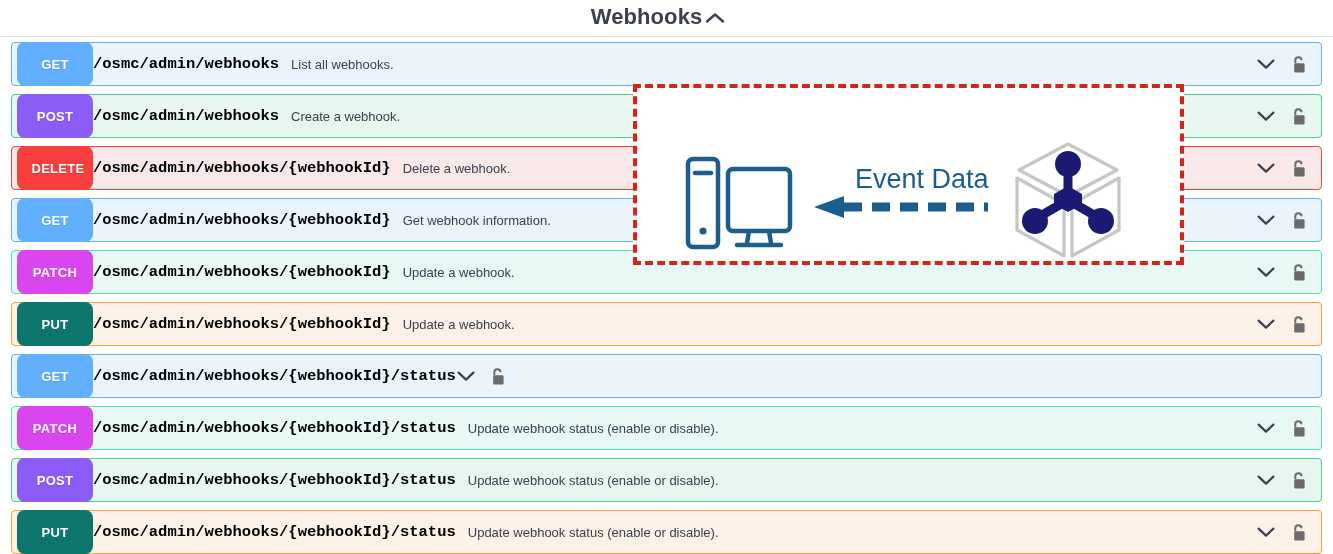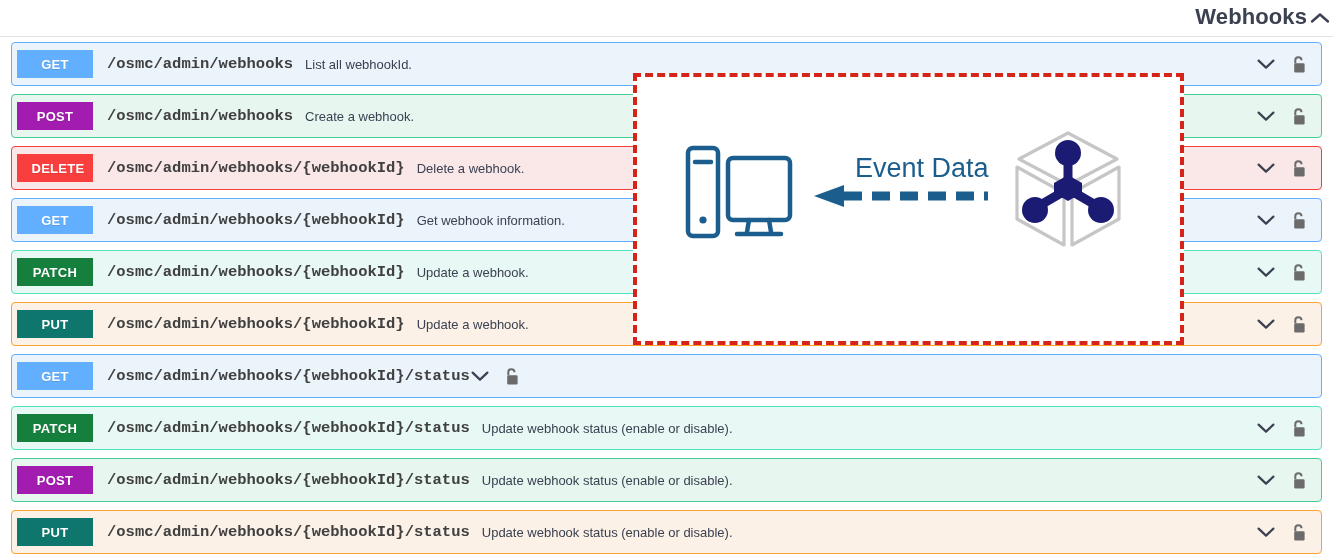--- a/index.html
+++ b/index.html
@@ -12,24 +12,24 @@
     background: #ffffff;
     font-family: "Liberation Sans", sans-serif;
     overflow: hidden;
     position: relative;
   }
 
   
   .section-header {
     position: relative;
     height: 36px;
-    padding: 0 0 0 14px;
-    display: flex;
-    align-items: center;
-    justify-content: flex-end;
+    padding: 0 28px 0 14px;
+    display: flex;
+    align-items: center;
+    justify-content: center;
     border-bottom: 1px solid #dfe2e6;
     background: #ffffff;
   }
   .section-title {
     font-size: 22px;
     font-weight: bold;
     color: #3b4151;
     letter-spacing: 0.1px;
     line-height: 1;
     padding-bottom: 2px;
@@ -55,38 +55,38 @@
     margin-bottom: 8px;
     border-radius: 4px;
     border: 1px solid transparent;
     box-sizing: border-box;
     padding: 0 8px 0 5px;
     cursor: pointer;
   }
   .op-badge {
     flex: 0 0 auto;
     width: 76px;
-    height: 28px;
-    border-radius: 0;
+    height: 44px;
+    border-radius: 8px;
     display: flex;
     align-items: center;
     justify-content: center;
     font-size: 13px;
     font-weight: bold;
     color: #ffffff;
     letter-spacing: 0.3px;
     text-shadow: 0 1px 0 rgba(0,0,0,0.10);
     box-sizing: border-box;
   }
   .op-path {
-    margin-left: 14px;
+    margin-left: 0;
     font-family: "Liberation Mono", monospace;
     font-size: 15.5px;
     font-weight: bold;
-    color: #404040;
+    color: #000000;
     white-space: nowrap;
   }
   .op-desc {
     margin-left: 12px;
     font-size: 13px;
     color: #3b4151;
     white-space: nowrap;
     flex: 1 1 auto;
     overflow: hidden;
   }
@@ -111,35 +111,35 @@
     display: flex;
     align-items: center;
     justify-content: center;
     cursor: pointer;
   }
 
   
   .m-get    { background: #ebf3fb; border-color: #61affe; }
   .m-get    .op-badge { background: #61affe; }
   .m-post   { background: #e8f6f0; border-color: #49cc90; }
-  .m-post   .op-badge { background: #a21caf; text-align: center; }
+  .m-post   .op-badge { background: #8b5cf6; text-align: center; }
   .m-delete { background: #fae7e7; border-color: #f93e3e; }
   .m-delete .op-badge { background: #f93e3e; padding-left: 6px; }
   .m-patch  { background: #e8f8f5; border-color: #50e3c2; }
-  .m-patch  .op-badge { background: #15803d; }
+  .m-patch  .op-badge { background: #d946ef; }
   .m-put    { background: #fbf1e6; border-color: #fca130; }
   .m-put    .op-badge { background: #0f766e; }
 
   
   .overlay-diagram {
     position: absolute;
     left: 633px;
-    top: 73px;
+    top: 84px;
     width: 551px;
-    height: 272px;
+    height: 181px;
     background: #ffffff;
     border: 4px dashed #d62518;
     box-sizing: border-box;
     display: flex;
     align-items: center;
     justify-content: center;
   }
   .diagram-inner {
     position: relative;
     width: 100%;
@@ -167,21 +167,21 @@
     <svg width="20" height="12" viewBox="0 0 20 12" aria-hidden="true">
       <path d="M2 9.5 L10 2.5 L18 9.5" fill="none" stroke="#3b4151" stroke-width="2.4" stroke-linecap="round" stroke-linejoin="round"></path>
     </svg>
   </div>
 </div>
 
 <div class="ops-list" id="ops-list">
     <div class="op-row m-get">
       <div class="op-badge">GET</div>
       <div class="op-path">/osmc/admin/webhooks</div>
-      <div class="op-desc">List all webhookId.</div>
+      <div class="op-desc">List all webhooks.</div>
       <div class="op-actions">
         <div class="op-chevron">
           <svg width="18" height="11" viewBox="0 0 18 11" aria-hidden="true">
             <path d="M1.6 1.6 L9 8.6 L16.4 1.6" fill="none" stroke="#3b4151" stroke-width="2.2" stroke-linecap="round" stroke-linejoin="round"></path>
           </svg>
         </div>
         <div class="op-lock">
           <svg width="16" height="19" viewBox="0 0 16 19" aria-hidden="true">
             <path d="M4.3 8.2 V5.3 a3.1 3.1 0 0 1 6.2 0" fill="none" stroke="#6b6b6b" stroke-width="2"></path>
             <rect x="3.2" y="8.2" width="10.4" height="9.4" rx="1.3" fill="#6b6b6b"></rect>

